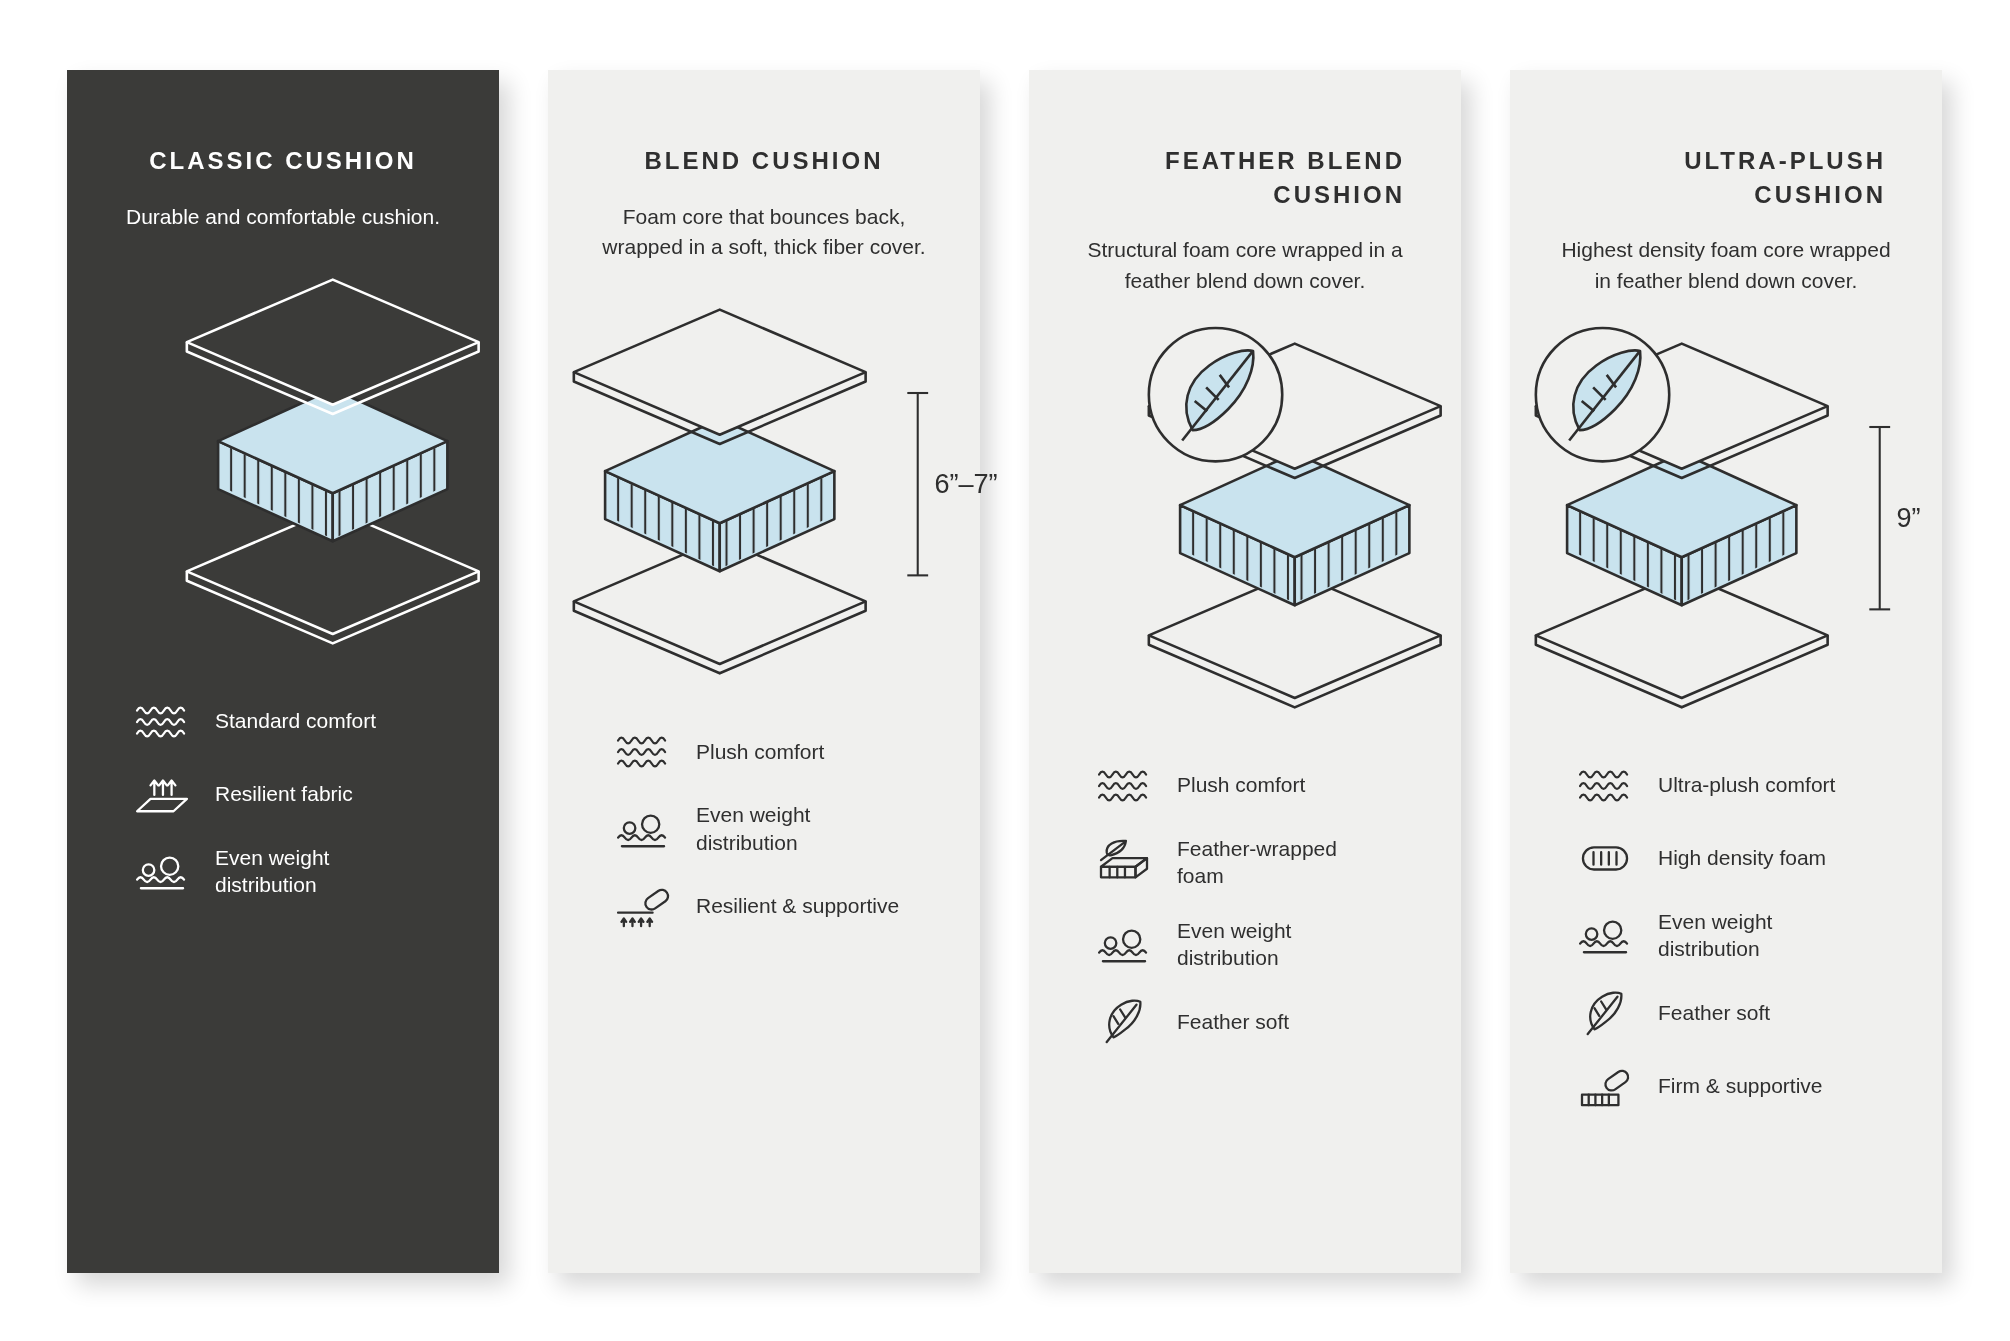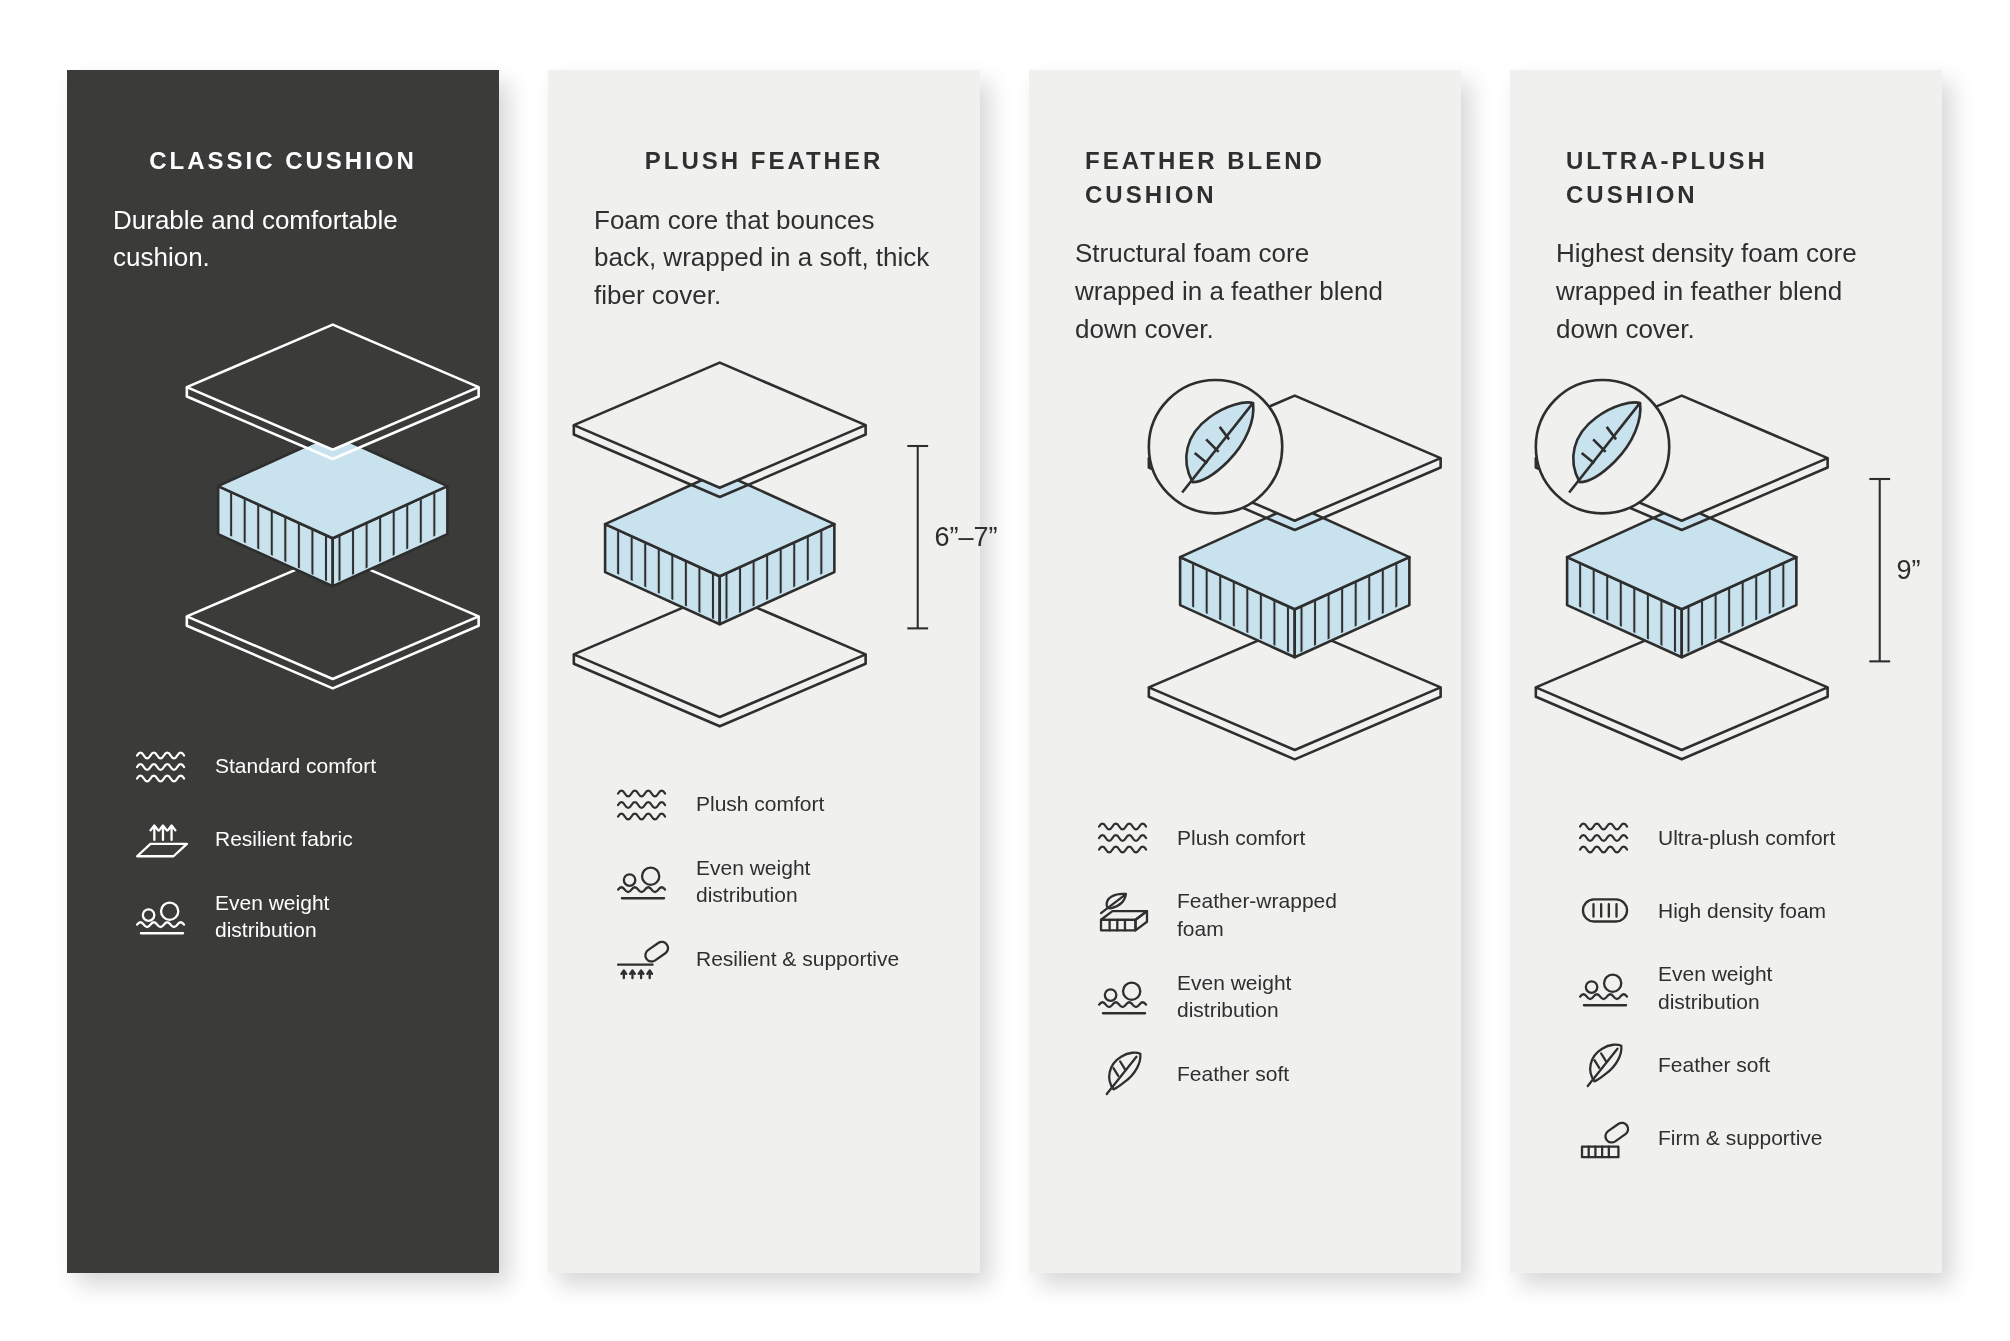--- a/index.html
+++ b/index.html
@@ -25,26 +25,27 @@
     display:flex; flex-direction:column; align-items:center;
     padding:60px 0 40px 0;
   }
   .panel.light { --panel-bg:var(--light-panel,#f0f0ee); --line:var(--line-dark,#2e2e2e); --text:#2f2f2f; }
   .panel.dark  { --panel-bg:var(--dark-panel,#3b3b39);  --line:#ffffff;                 --text:#ffffff; }
 
   .panel-title {
     margin:14px 0 0 0;
     font-size:24px; font-weight:bold;
     letter-spacing:3px;
-    text-align:left; line-height:1.4;
+    text-align:right; line-height:1.4;
     max-width:320px;
   }
   .panel-desc {
     margin:24px 0 0 0;
-    font-size:26px; line-height:1.45;
+    font-size:21px; line-height:1.45;
+    text-align:center;
     max-width:340px;
   }
   .illustration {
     height:452px;
     display:flex; align-items:center; justify-content:flex-end;
     margin-top:4px;
     width:100%;
   }
   .illustration svg { overflow:visible; }
 
@@ -217,21 +218,21 @@
             <svg width="62" height="46" viewBox="0 0 64 48">
               <use href="#i-weight"></use>
             </svg>
           </span>
         <span class="flabel">Even weight distribution</span>
       </li>
     </ul>
   </section>
 
   <section class="panel light">
-    <h2 class="panel-title">PLUSH FEATHER</h2>
+    <h2 class="panel-title">BLEND CUSHION</h2>
     <p class="panel-desc">Foam core that bounces back, wrapped in a soft, thick fiber cover.</p>
     <div class="illustration">
       <svg class="cushion-svg" height="396" viewBox="0 0 410 380">
         <g style="stroke:var(--line,#2e2e2e);stroke-width:2.5">
           <use href="#plate" transform="translate(160,295)"></use>
           <use href="#foam" transform="translate(160,170)" style="stroke:#2e2e2e"></use>
           <use href="#plate" transform="translate(160,75)"></use>
         </g>
         <g style="stroke:var(--line,#2e2e2e);stroke-width:2">
           <line x1="350" y1="95" x2="350" y2="270"></line>

